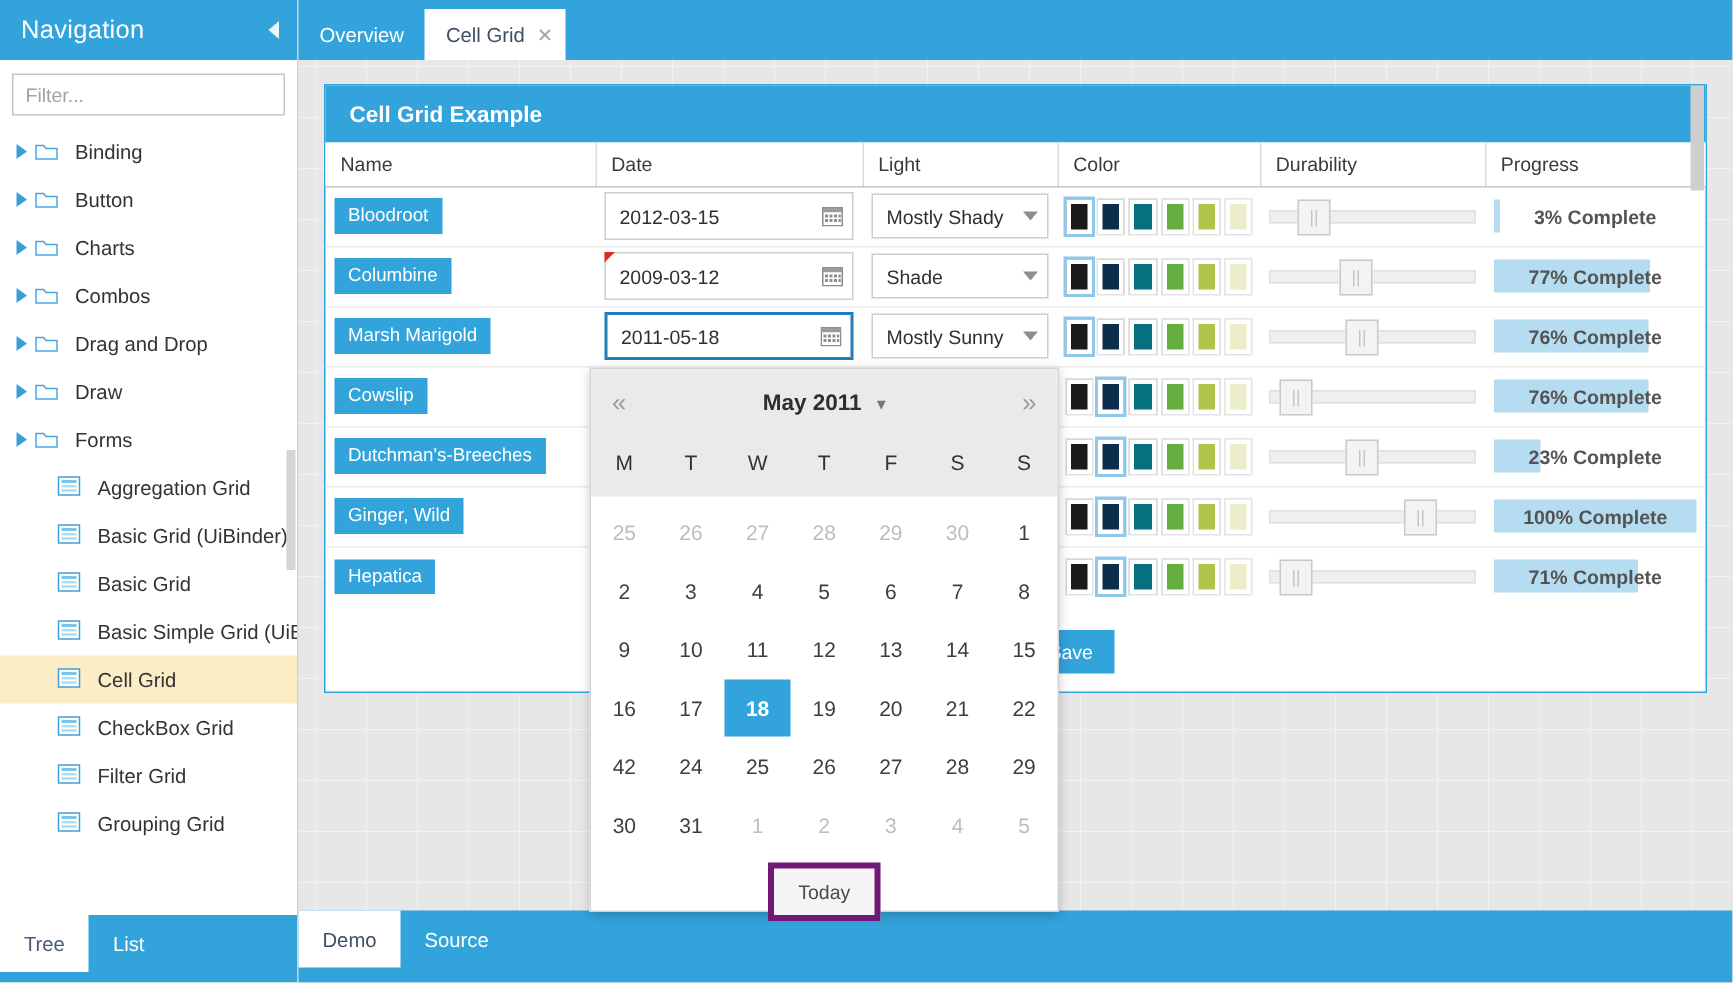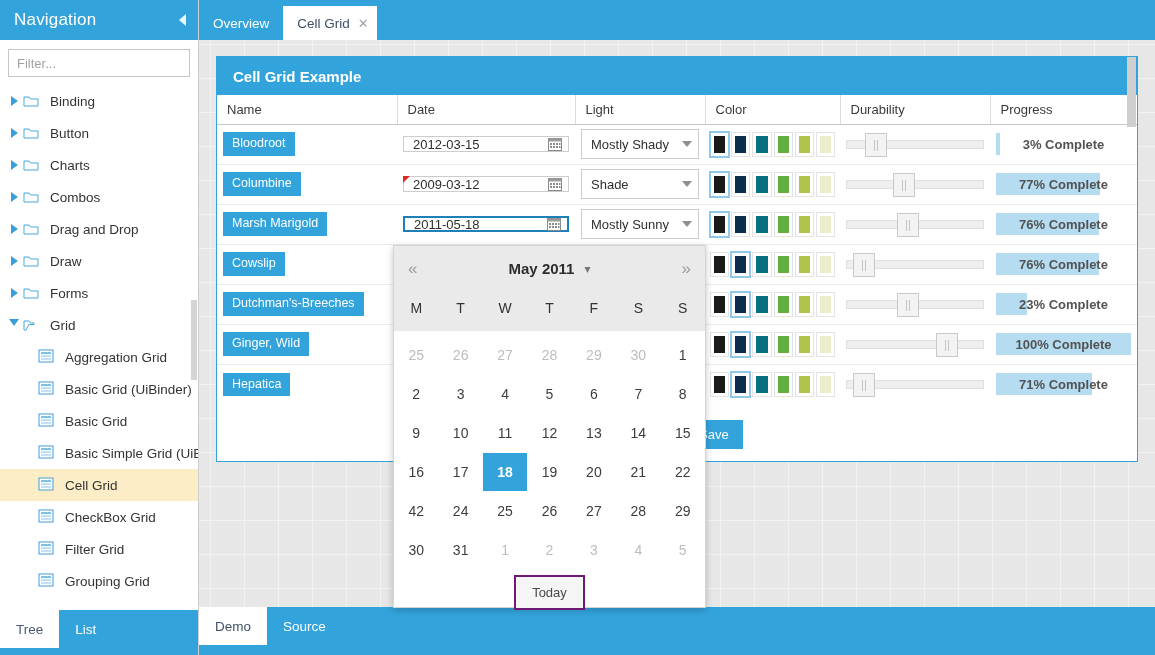--- a/index.html
+++ b/index.html
@@ -144,21 +144,21 @@
   }
   .grid tr:last-child td { border-bottom: none; }
 
   .name-badge {
     display: inline-block; background: #33a3dc; color: #fff;
     font-size: 12.5px; padding: 5px 9px 6px 9px; line-height: 1;
   }
 
   .date-cell { position: relative; }
   .date-box {
-    position: relative; height: 16px; border: 1px solid #cccccc; background: #fff;
+    position: relative; height: 32px; border: 1px solid #cccccc; background: #fff;
     display: flex; align-items: center; padding: 0 6px 0 9px;
     font-size: 13px; color: #2f2f2f;
   }
   .date-box.focus { border: 2px solid #1f7fb8; }
   .date-box .dval { flex: 1; }
   .cal-icon { width: 14px; height: 14px; flex: 0 0 14px; }
   .err-flag {
     position: absolute; left: -1px; top: -1px;
     width: 0; height: 0;
     border-top: 7px solid #e12a1f;
@@ -249,21 +249,21 @@
     font-size: 14px; color: #3d3d3d; cursor: pointer;
   }
   .dp-cell.muted { color: #bdbdbd; }
   .dp-cell.sel span {
     background: #33a3dc; color: #fff; font-weight: bold;
     width: 45px; height: 38px; display: flex;
     align-items: center; justify-content: center;
   }
   .dp-foot { display: flex; justify-content: center; padding-top: 6px; }
   .today-btn {
-    background: #f5f5f5; border: 2px solid #701a75;
+    background: #f5f5f5; border: 4px solid #701a75;
     font-size: 13px; color: #4a4a4a; padding: 8px 16px; cursor: pointer;
     font-family: "Liberation Sans", sans-serif;
   }
 
   .vscroll {
     position: absolute; right: 1px; top: 0; width: 9px; height: 70px;
     background: #cfcfcf;
   }
   .sb-scroll {
     position: absolute; right: 1px; top: 300px; width: 6px; height: 80px;
@@ -360,31 +360,20 @@
         <div class="tree-node">
           <span class="arrow">
             <i></i>
           </span>
           <span class="folder-icon">
             <svg width="18" height="14" viewBox="0 0 16 14">
               <path d="M1 12V3h5l1.6 2H15v7z" fill="#fff" stroke="#45a8de" stroke-width="1"></path>
             </svg>
           </span>
           <span class="node-label">Forms</span>
-        </div>
-        <div class="tree-node">
-          <span class="arrow open">
-            <i></i>
-          </span>
-          <span class="folder-icon">
-            <svg width="18" height="14" viewBox="0 0 16 14">
-              <path d="M1 12V3h5l1.6 2H11v1.5H5.6L3.2 12z" fill="#fff" stroke="#45a8de" stroke-width="1"></path>
-            </svg>
-          </span>
-          <span class="node-label">Grid</span>
         </div>
         <div class="tree-node child">
           <span class="doc-icon"><svg width="16" height="14" viewBox="0 0 16 14">
               <rect x="1" y="1" width="14" height="12" fill="#fff" stroke="#3f9fd6"></rect>
               <rect x="3" y="3" width="10" height="2" fill="#7dc3e8"></rect>
               <rect x="3" y="6.5" width="10" height="1.4" fill="#a9d6ef"></rect>
               <rect x="3" y="9.3" width="10" height="1.4" fill="#a9d6ef"></rect>
             </svg></span>
           <span class="node-label">Aggregation Grid</span>
         </div>

